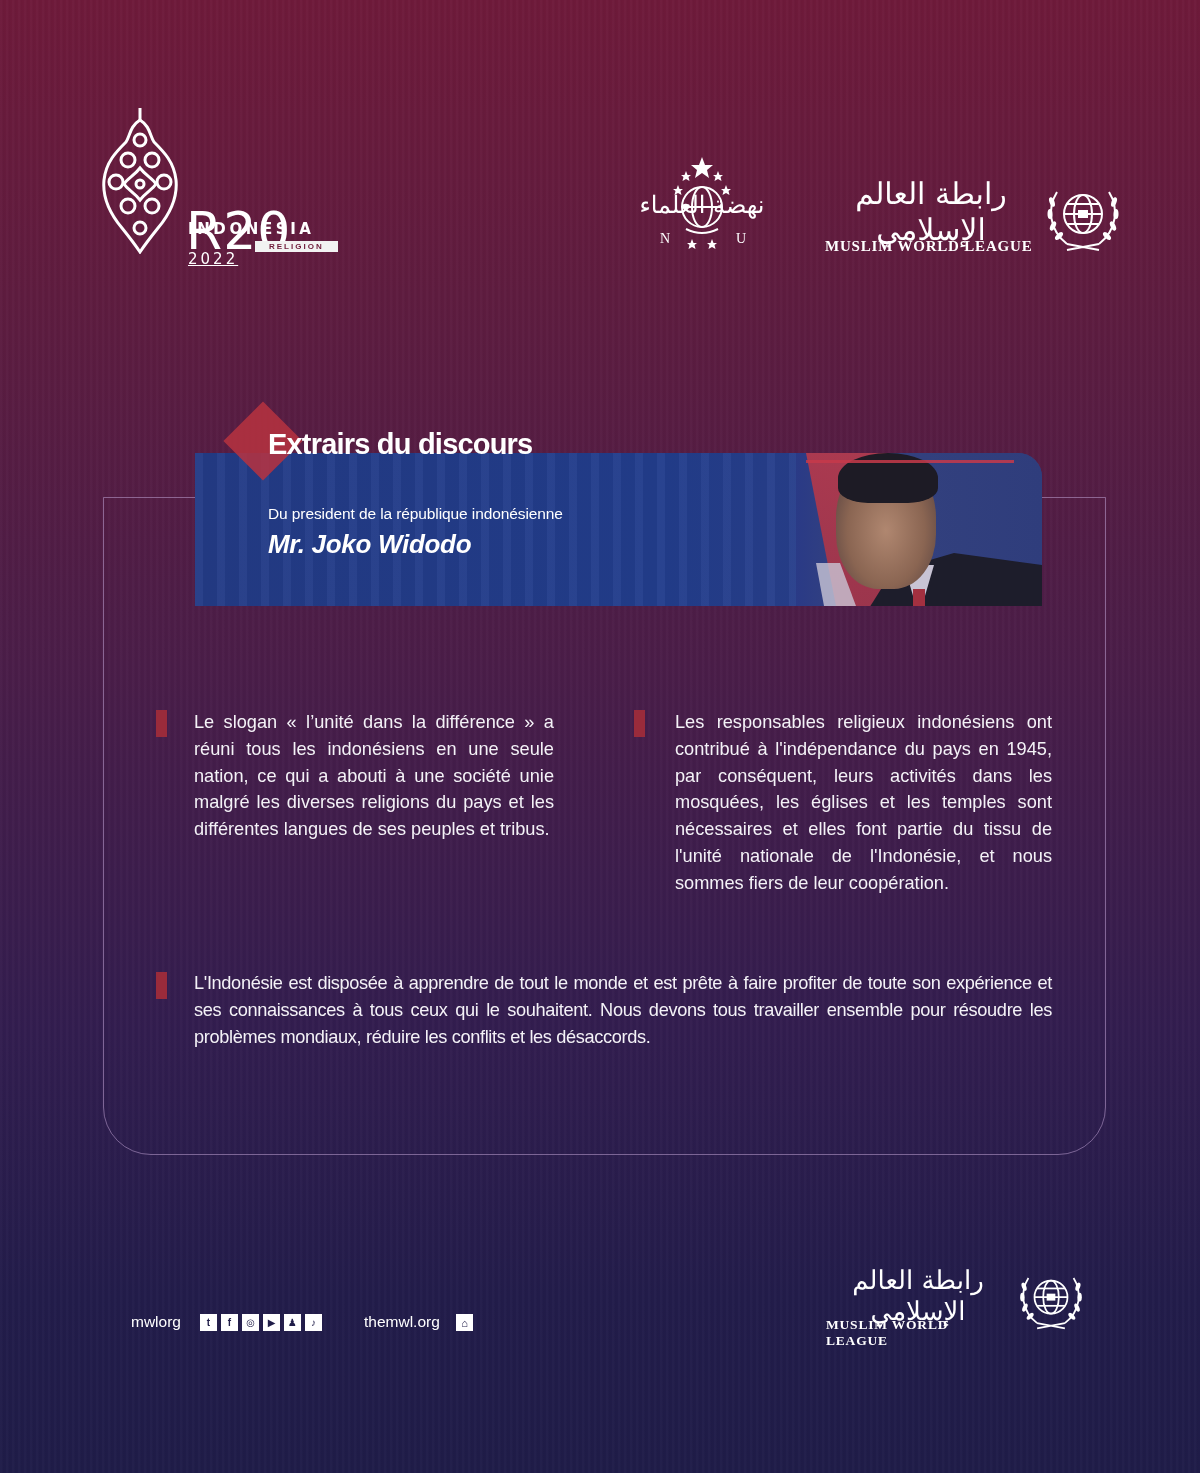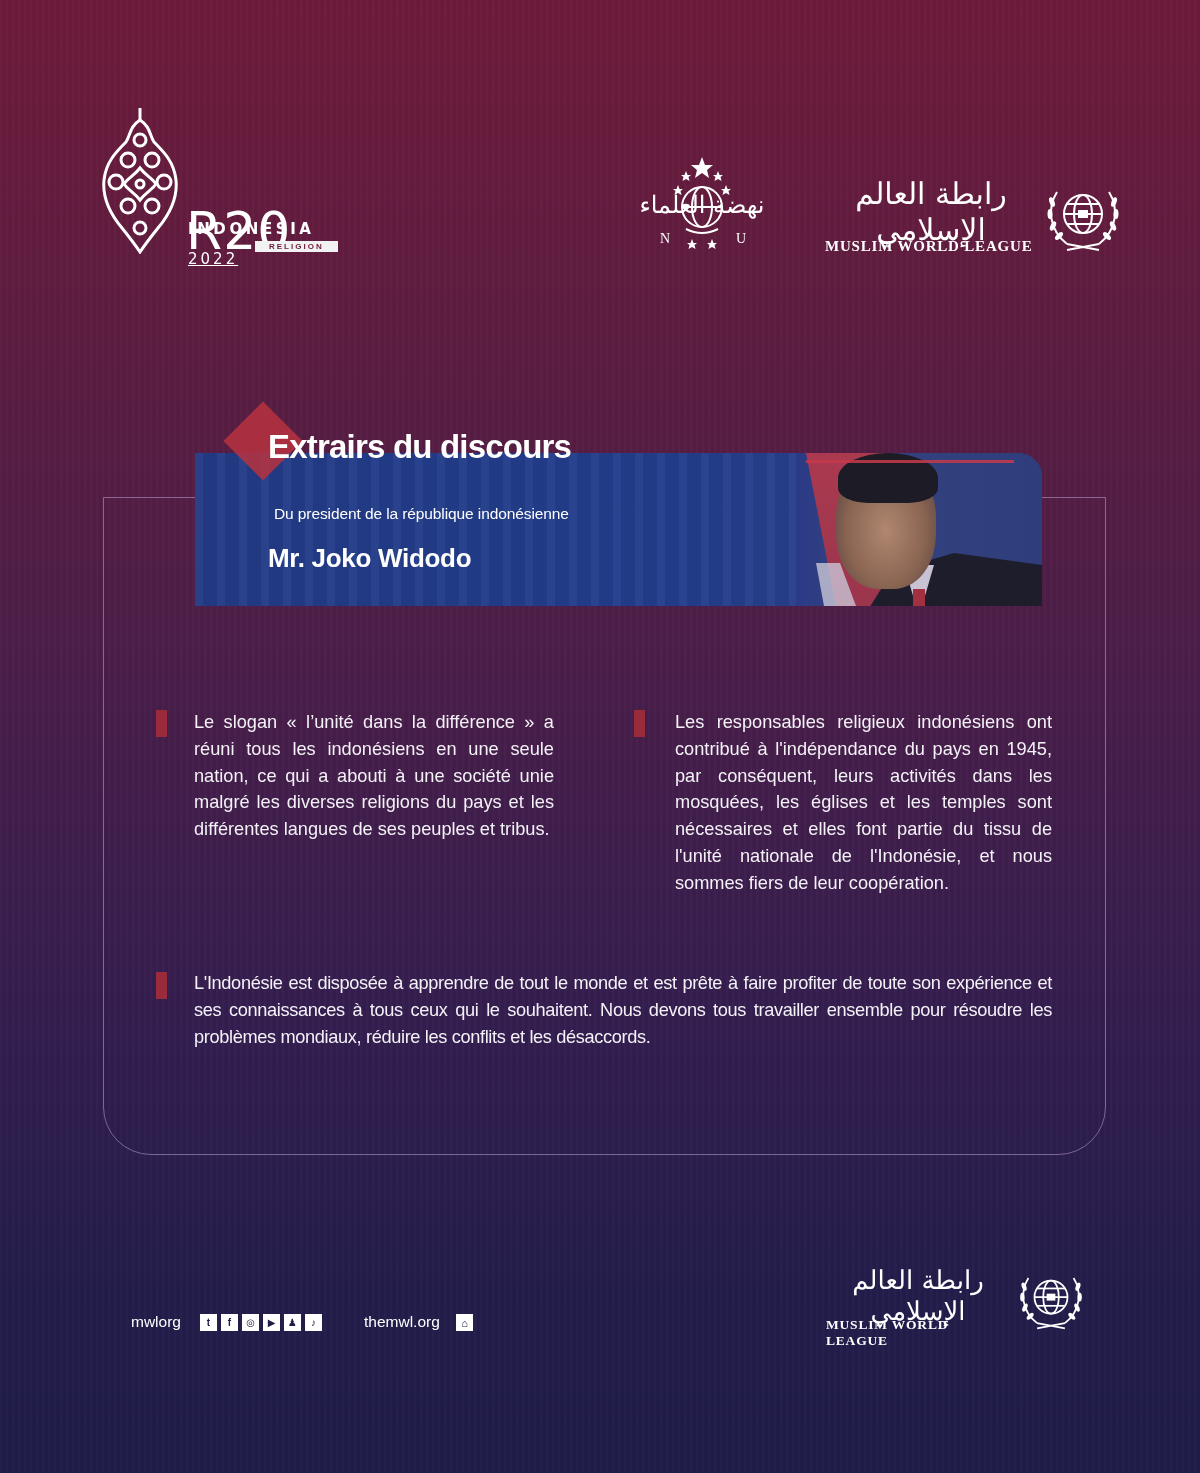--- a/index.html
+++ b/index.html
@@ -74,29 +74,29 @@
   .shirt { position: absolute; left: 108px; top: 112px; width: 30px; height: 41px; background: #c8c3d4; clip-path: polygon(0 0, 100% 0, 60% 100%, 40% 100%); }
   .tie { position: absolute; left: 117px; top: 136px; width: 12px; height: 17px; background: #a33040; }
   .accent-line { position: absolute; left: 806px; top: 460px; width: 208px; height: 3px; background: #c73a4a; opacity: 0.85; }
 
   .diamond {
     position: absolute; left: 235px; top: 413px; width: 56px; height: 56px;
     background: #b7333f; transform: rotate(45deg); opacity: 0.85;
   }
   .section-title {
     position: absolute; left: 268px; top: 428px;
-    font-family: "Liberation Sans", sans-serif; font-weight: bold; font-size: 33px; letter-spacing: -0.8px;
+    font-family: "Liberation Sans", sans-serif; font-weight: bold; font-size: 29px; letter-spacing: -0.8px;
   }
   .subtitle {
     position: absolute; left: 268px; top: 505px;
-    font-size: 15.5px; letter-spacing: -0.1px; margin-left: 6px;
+    font-size: 15.5px; letter-spacing: -0.1px;
   }
   .speaker-name {
-    position: absolute; left: 268px; top: 543px;
-    font-weight: bold; font-size: 26px; letter-spacing: -0.3px;
+    position: absolute; left: 268px; top: 529px;
+    font-weight: bold; font-size: 26px; letter-spacing: -0.3px; font-style: italic;
   }
 
   
   .quote-bar { position: absolute; width: 11px; height: 27px; background: #9a2b3b; }
   .quote {
     position: absolute; font-size: 18.2px; line-height: 26.8px; text-align: justify; color: #f4f2f7; margin-top: 8px;
   }
   .q1 { left: 194px; top: 701px; width: 360px; }
   .q2 { left: 675px; top: 701px; width: 377px; }
   .q3 { left: 194px; top: 962px; width: 858px; letter-spacing: -0.35px; }

